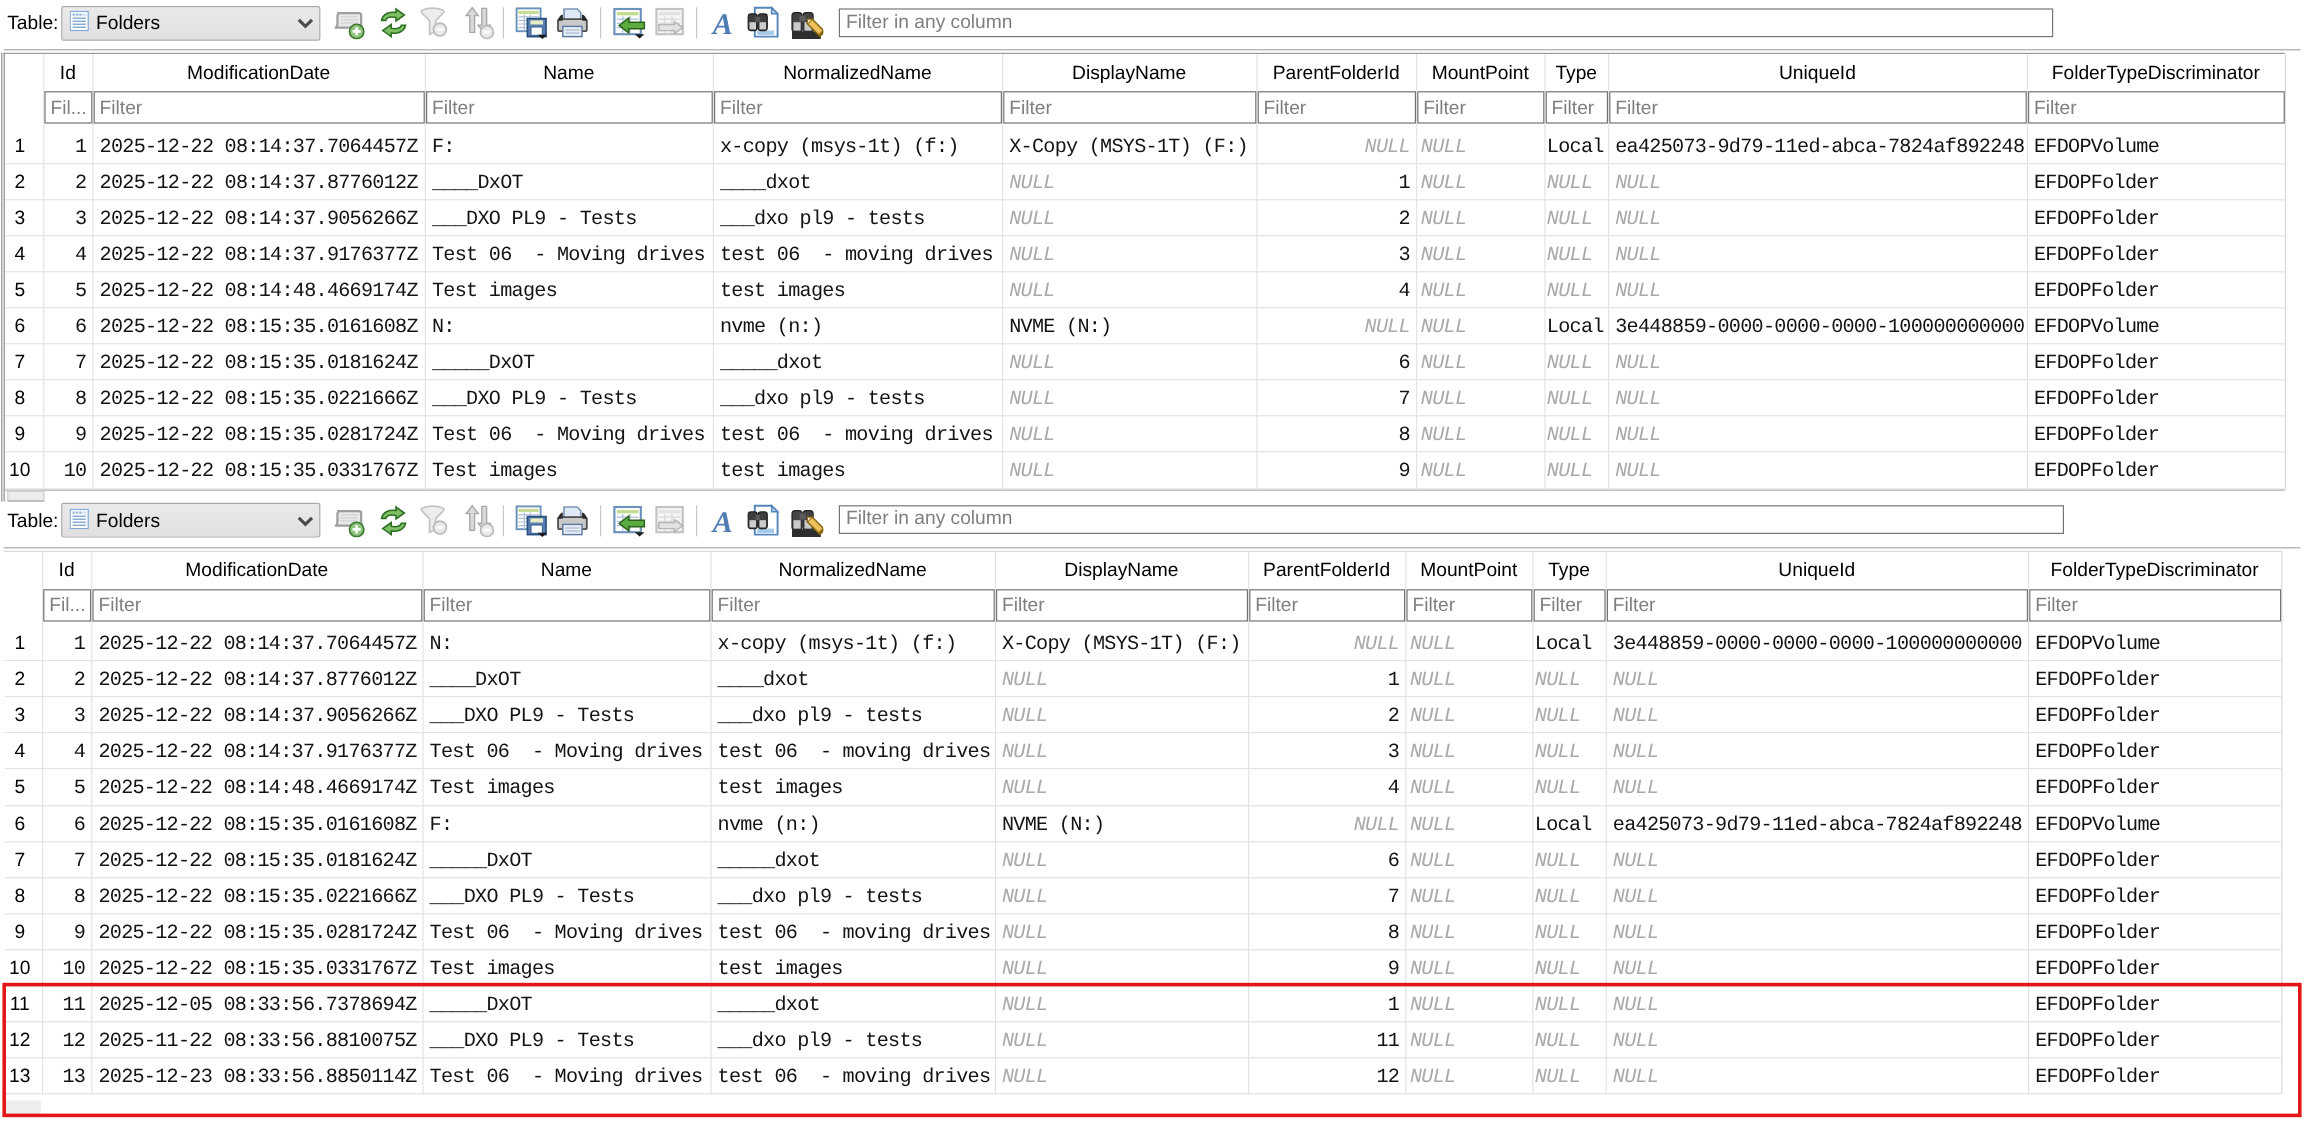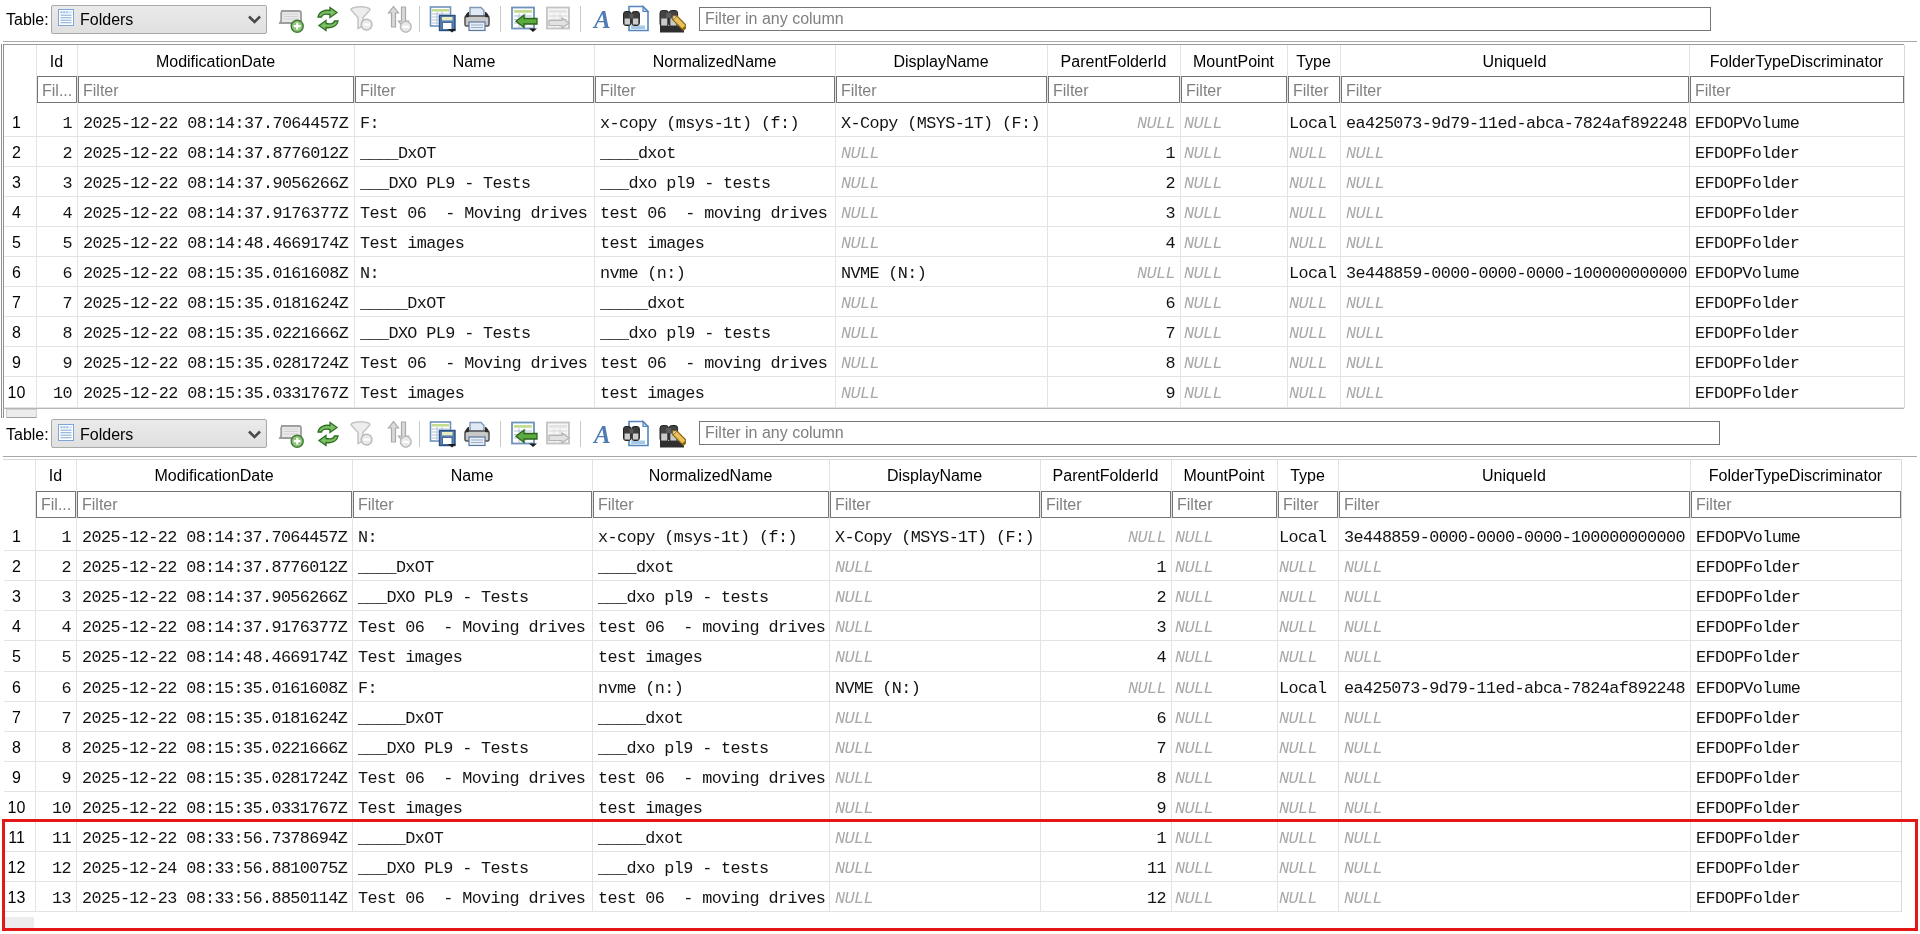--- a/index.html
+++ b/index.html
@@ -633,33 +633,33 @@
 <div class="abs mono" style="left:598px;top:798.9000000000001px;">test images</div>
 <div class="abs null" style="left:835px;top:798.9000000000001px;">NULL</div>
 <div class="abs mono" style="left:1040px;top:798.9000000000001px;width:126px;text-align:right;">9</div>
 <div class="abs null" style="left:1175px;top:798.9000000000001px;">NULL</div>
 <div class="abs null" style="left:1279px;top:798.9000000000001px;">NULL</div>
 <div class="abs null" style="left:1344px;top:798.9000000000001px;">NULL</div>
 <div class="abs mono" style="left:1696px;top:798.9000000000001px;">EFDOPFolder</div>
 <div class="hline" style="left:4px;top:851.1px;width:1897px;"></div>
 <div class="abs rownum" style="left:0px;top:829.0px;width:33px;">11</div>
 <div class="abs mono" style="left:35px;top:829.0px;width:36px;text-align:right;">11</div>
-<div class="abs mono" style="left:82px;top:829.0px;">2025-12-22 08:33:56.7378694Z</div>
+<div class="abs mono" style="left:82px;top:829.0px;">2025-12-05 08:33:56.7378694Z</div>
 <div class="abs mono" style="left:358px;top:829.0px;">_____DxOT</div>
 <div class="abs mono" style="left:598px;top:829.0px;">_____dxot</div>
 <div class="abs null" style="left:835px;top:829.0px;">NULL</div>
 <div class="abs mono" style="left:1040px;top:829.0px;width:126px;text-align:right;">1</div>
 <div class="abs null" style="left:1175px;top:829.0px;">NULL</div>
 <div class="abs null" style="left:1279px;top:829.0px;">NULL</div>
 <div class="abs null" style="left:1344px;top:829.0px;">NULL</div>
 <div class="abs mono" style="left:1696px;top:829.0px;">EFDOPFolder</div>
 <div class="hline" style="left:4px;top:881.2px;width:1897px;"></div>
 <div class="abs rownum" style="left:0px;top:859.1px;width:33px;">12</div>
 <div class="abs mono" style="left:35px;top:859.1px;width:36px;text-align:right;">12</div>
-<div class="abs mono" style="left:82px;top:859.1px;">2025-12-24 08:33:56.8810075Z</div>
+<div class="abs mono" style="left:82px;top:859.1px;">2025-11-22 08:33:56.8810075Z</div>
 <div class="abs mono" style="left:358px;top:859.1px;">___DXO PL9 - Tests</div>
 <div class="abs mono" style="left:598px;top:859.1px;">___dxo pl9 - tests</div>
 <div class="abs null" style="left:835px;top:859.1px;">NULL</div>
 <div class="abs mono" style="left:1040px;top:859.1px;width:126px;text-align:right;">11</div>
 <div class="abs null" style="left:1175px;top:859.1px;">NULL</div>
 <div class="abs null" style="left:1279px;top:859.1px;">NULL</div>
 <div class="abs null" style="left:1344px;top:859.1px;">NULL</div>
 <div class="abs mono" style="left:1696px;top:859.1px;">EFDOPFolder</div>
 <div class="hline" style="left:4px;top:911.3000000000001px;width:1897px;"></div>
 <div class="abs rownum" style="left:0px;top:889.2px;width:33px;">13</div>

